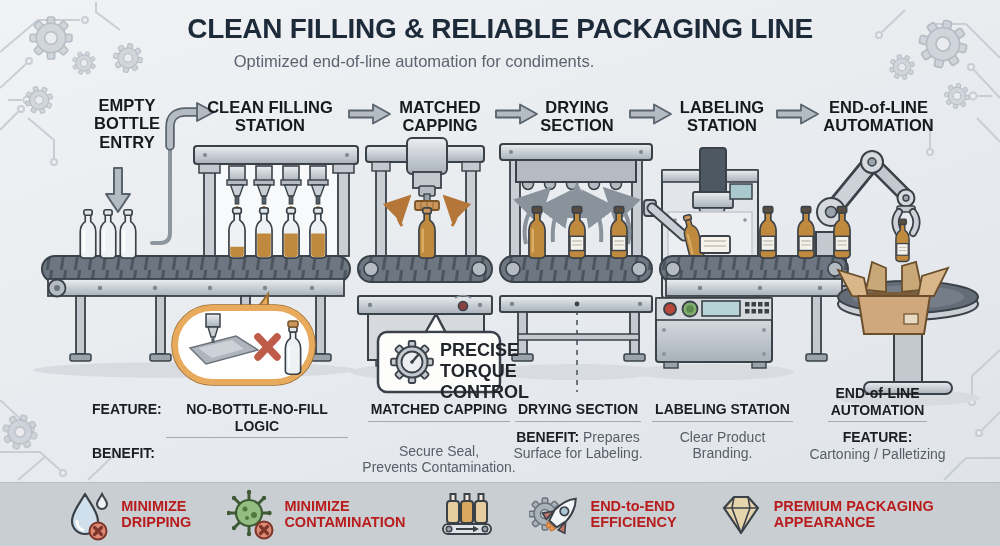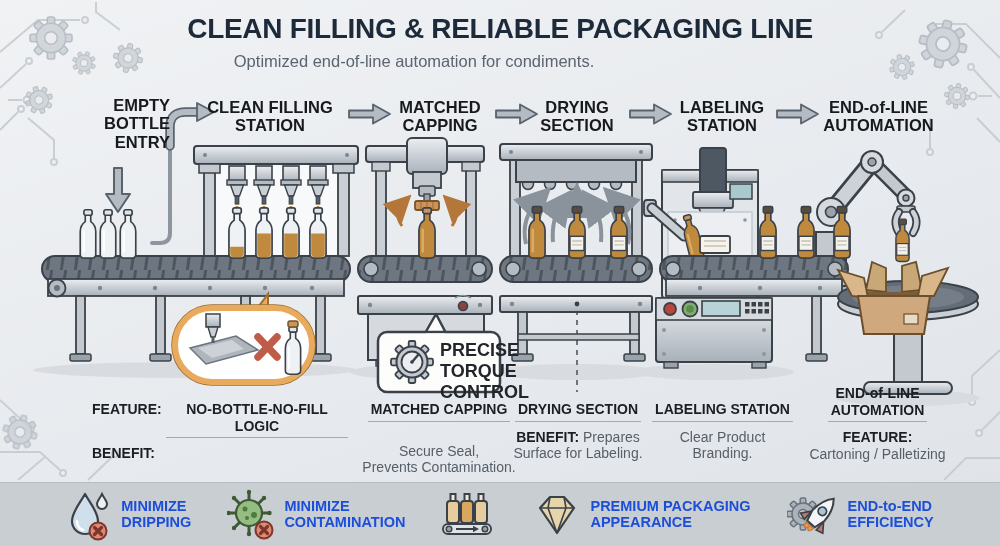--- a/index.html
+++ b/index.html
@@ -17,21 +17,21 @@
     padding:0 3px 3px;white-space:pre-line;}
   .feat .lb{font-weight:bold;color:#1b1e22;}
   .feat .bn{white-space:pre-line;}
   .grid2{display:grid;grid-template-columns:74px 1fr;row-gap:7px;align-items:start;text-align:center;}
   .grid2 .lb{text-align:left;}
   .torque-text{font-size:18px;line-height:1.18;font-weight:bold;color:#22262b;text-align:left;}
   .strip{position:absolute;left:0;bottom:0;width:1000px;height:63px;z-index:2;
     background:#c9ced3;border-top:1px solid #b6bcc3;display:flex;align-items:center;
     justify-content:center;gap:36px;}
   .benefit{display:flex;align-items:center;gap:9px;}
-  .benefit .blabel{font-size:14.5px;line-height:1.08;font-weight:bold;color:#1d4ed8;white-space:pre-line;}
+  .benefit .blabel{font-size:14.5px;line-height:1.08;font-weight:bold;color:#b91c1c;white-space:pre-line;}
 </style>
 </head>
 <body>
 
 <div id="canvas">
 
 <svg id="scene" width="1000" height="546" viewBox="0 0 1000 546">
   <defs>
     <linearGradient id="silver" x1="0" y1="0" x2="0" y2="1">
       <stop offset="0" stop-color="#eceef1"></stop>
@@ -449,21 +449,21 @@
       <circle r="10.5" fill="#eceef1" stroke="#3a4148" stroke-width="1.8"></circle>
       <line x1="0" y1="0" x2="6.5" y2="-7.5" stroke="#3a4148" stroke-width="2.4" stroke-linecap="round"></line>
       <circle r="1.8" fill="#3a4148"></circle>
     </g>
   </g>
 </svg>
 
 <div class="txt title">CLEAN FILLING &amp; RELIABLE PACKAGING LINE</div>
 <div class="txt subtitle">Optimized end-of-line automation for condiments.</div>
 
-<div class="txt stage-label" style="left:84px;top:96px;width:86px;text-align:right;">EMPTY BOTTLE ENTRY</div>
+<div class="txt stage-label" style="left:84px;top:96px;width:86px;text-align:center;">EMPTY BOTTLE ENTRY</div>
 <div class="txt stage-label" style="left:195px;top:98px;width:150px;">CLEAN FILLING STATION</div>
 <div class="txt stage-label" style="left:385px;top:98px;width:110px;">MATCHED CAPPING</div>
 <div class="txt stage-label" style="left:527px;top:98px;width:100px;">DRYING SECTION</div>
 <div class="txt stage-label" style="left:662px;top:98px;width:120px;">LABELING STATION</div>
 <div class="txt stage-label" style="left:806px;top:98px;width:145px;">END-of-LINE AUTOMATION</div>
 
 <div class="txt torque-text" style="left:440px;top:340px;width:64px;">PRECISE TORQUE CONTROL</div>
 
 <div class="txt feat grid2" style="left:92px;top:401px;width:256px;">
   <span class="lb">FEATURE:</span>
@@ -555,29 +555,20 @@
         <rect x="6" y="11" width="12" height="22" rx="3" fill="#e6cda0"></rect>
         <rect x="20" y="11" width="12" height="22" rx="3" fill="#d9a75e"></rect>
         <rect x="34" y="11" width="12" height="22" rx="3" fill="#e6cda0"></rect>
       </g>
       <rect x="2" y="34" width="48" height="10" rx="5" fill="#dfe3e7" stroke="#3a4148" stroke-width="2"></rect>
       <circle cx="8" cy="39" r="2.8" fill="#9aa2ab" stroke="#3a4148" stroke-width="1.5"></circle>
       <circle cx="44" cy="39" r="2.8" fill="#9aa2ab" stroke="#3a4148" stroke-width="1.5"></circle>
       <line x1="15" y1="39" x2="32" y2="39" stroke="#3a4148" stroke-width="2"></line>
       <polygon points="32,35.8 38,39 32,42.2" fill="#3a4148"></polygon>
     </svg>
-  </div>
-
-  <div class="benefit">
-    <svg width="52" height="46" viewBox="0 0 52 46">
-      <path d="M11,16 L21,5 L35,5 L45,16 L28,41 Z" fill="#e6d4ac" stroke="#3a4148" stroke-width="2.2" stroke-linejoin="round"></path>
-      <path d="M11,16 L45,16 M21,5 L19,16 M35,5 L37,16 M19,16 L28,41 M37,16 L28,41" fill="none" stroke="#3a4148" stroke-width="1.6" stroke-linejoin="round"></path>
-    </svg>
-    <div class="blabel">PREMIUM PACKAGING
-APPEARANCE</div>
   </div>
 
   <div class="benefit">
     <svg width="52" height="52" viewBox="0 0 52 52">
       <g transform="translate(16,25)">
         <g fill="#aab2ba" stroke="#6b737c" stroke-width="1.5">
           <rect x="-2.8" y="-16" width="5.6" height="7" rx="1.5"></rect>
           <rect x="-2.8" y="-16" width="5.6" height="7" rx="1.5" transform="rotate(45)"></rect>
           <rect x="-2.8" y="-16" width="5.6" height="7" rx="1.5" transform="rotate(90)"></rect>
           <rect x="-2.8" y="-16" width="5.6" height="7" rx="1.5" transform="rotate(135)"></rect>
@@ -594,14 +585,23 @@
         <path d="M24,28 L17,37 L24,39 Z" fill="#c2766a" stroke="#3a4148" stroke-width="1.6"></path>
         <path d="M40,28 L47,37 L40,39 Z" fill="#c2766a" stroke="#3a4148" stroke-width="1.6"></path>
         <path d="M32,4 Q40,13 40,27 L37,38 L27,38 L24,27 Q24,13 32,4 Z" fill="#f2f4f6" stroke="#3a4148" stroke-width="2"></path>
         <circle cx="32" cy="21" r="4.2" fill="#aac6d4" stroke="#3a4148" stroke-width="1.8"></circle>
       </g>
     </svg>
     <div class="blabel">END-to-END
 EFFICIENCY</div>
   </div>
 
+  <div class="benefit">
+    <svg width="52" height="46" viewBox="0 0 52 46">
+      <path d="M11,16 L21,5 L35,5 L45,16 L28,41 Z" fill="#e6d4ac" stroke="#3a4148" stroke-width="2.2" stroke-linejoin="round"></path>
+      <path d="M11,16 L45,16 M21,5 L19,16 M35,5 L37,16 M19,16 L28,41 M37,16 L28,41" fill="none" stroke="#3a4148" stroke-width="1.6" stroke-linejoin="round"></path>
+    </svg>
+    <div class="blabel">PREMIUM PACKAGING
+APPEARANCE</div>
+  </div>
+
 </div>
 </div>
 
 </body></html>

